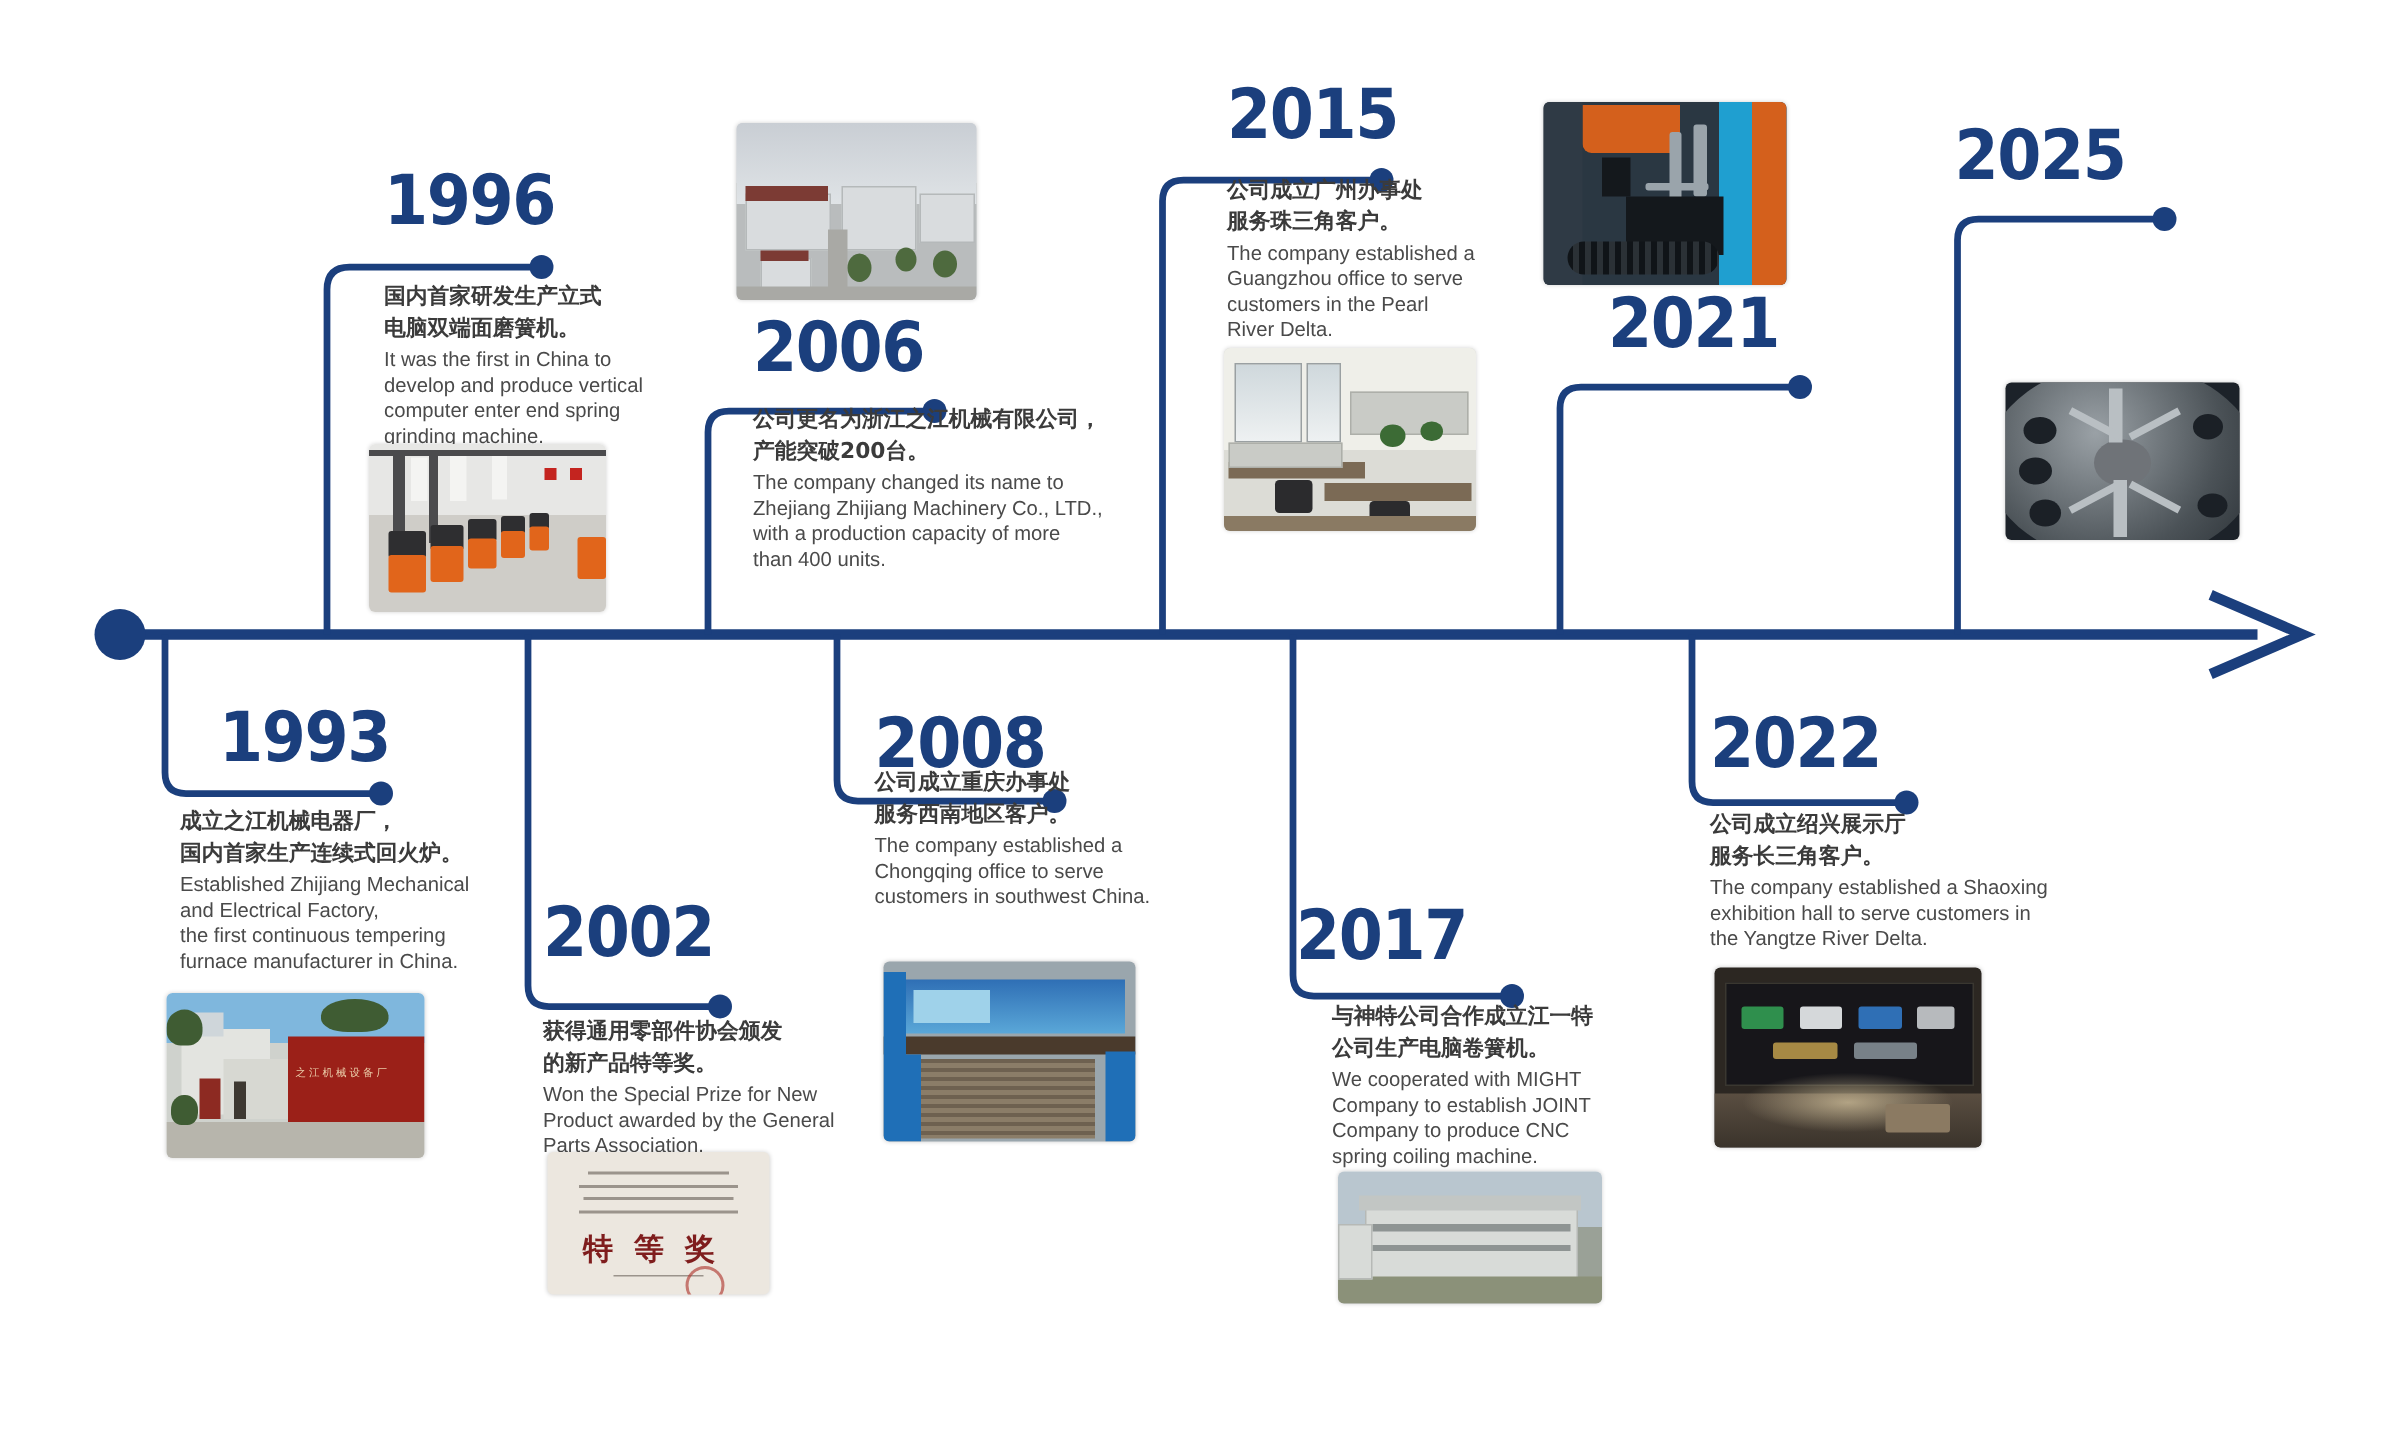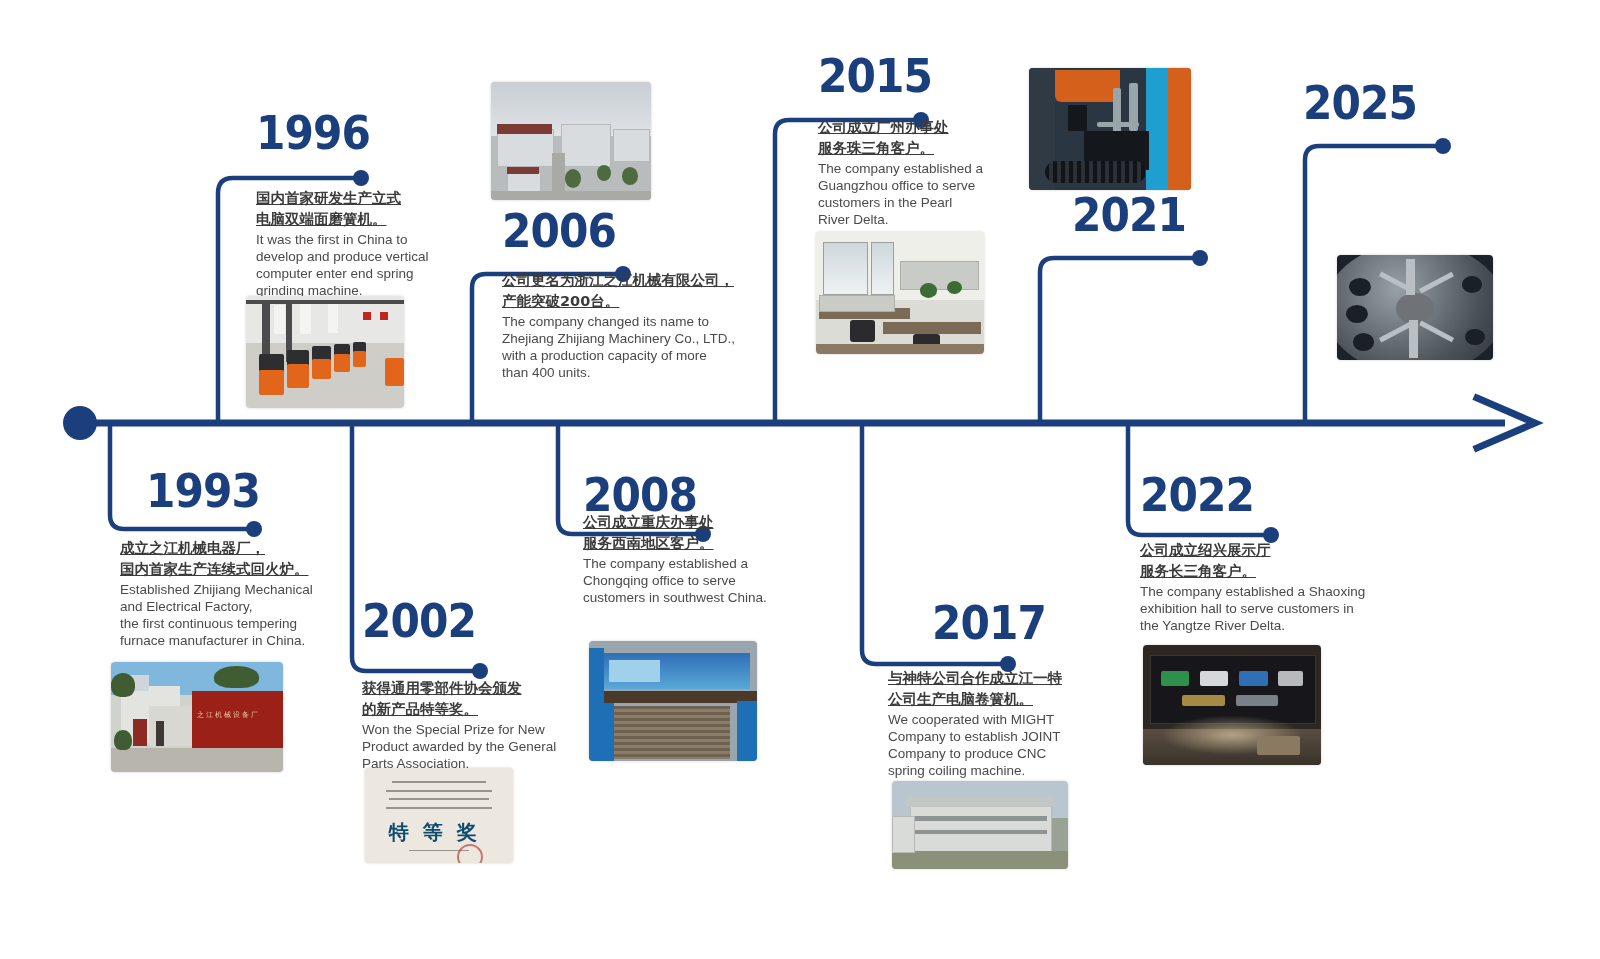--- a/index.html
+++ b/index.html
@@ -27,21 +27,20 @@
     transform-origin:left center;
   }
   .desc{margin-top:4px;}
   .cn{
     font-size:14.5px;
     line-height:21px;
     color:#3b3b3b;
     font-weight:600;
     white-space:pre-line;
     font-family:"DejaVu Sans","Liberation Sans",sans-serif;
-    text-decoration:underline;
   }
   .en{
     font-size:13.5px;
     line-height:17px;
     color:#4a4a4a;
     white-space:pre-line;
     margin-top:1px;
   }
 
   
@@ -77,21 +76,21 @@
   .ph93{background:linear-gradient(#7fb7dd 0 30%,#cfd2cd 30% 100%);}
   .ph93 .wall{position:absolute;background:#9b2018;}
   .ph93 .whiteb{position:absolute;background:#e3e4e0;}
   .ph93 .door{position:absolute;background:#8d2a22;}
   .ph93 .grn{position:absolute;background:#3f5c33;border-radius:50% 50% 40% 40%;}
   .ph93 .chn{position:absolute;color:#e9c9a6;font-size:7px;letter-spacing:2px;}
 
   
   .ph02{background:#ece7df;}
   .ph02 .cline{position:absolute;background:#5a5147;height:2px;opacity:.55;}
-  .ph02 .big{position:absolute;color:#0c4a6e;font-weight:bold;font-size:20px;letter-spacing:14px;font-family:"DejaVu Sans",sans-serif;}
+  .ph02 .big{position:absolute;color:#7f1d1d;font-weight:bold;font-size:20px;letter-spacing:14px;font-family:"DejaVu Sans",sans-serif;}
   .ph02 .seal{position:absolute;width:22px;height:22px;border:2px solid #b03a33;border-radius:50%;opacity:.65;}
 
   
   .ph08{background:#9aa6ad;}
   .ph08 .banner{position:absolute;background:linear-gradient(#2f6fb5,#5aa7d8);}
   .ph08 .bband{position:absolute;background:#9fd2ea;}
   .ph08 .shutter{position:absolute;background:repeating-linear-gradient(#6e6150 0 3px,#8b7d68 3px 6px);}
   .ph08 .side{position:absolute;background:#1f6fb7;}
   .ph08 .eave{position:absolute;background:#4a3a2c;}
 
@@ -372,21 +371,21 @@
       <div class="banner" style="left:8%;top:10%;width:88%;height:30%;"></div>
       <div class="bband" style="left:12%;top:16%;width:30%;height:18%;"></div>
       <div class="eave" style="left:0;top:42%;width:100%;height:10%;"></div>
       <div class="shutter" style="left:14%;top:54%;width:70%;height:44%;"></div>
       <div class="side" style="left:0;top:6%;width:9%;height:94%;"></div>
       <div class="side" style="left:88%;top:50%;width:12%;height:50%;"></div>
       <div class="side" style="left:9%;top:52%;width:6%;height:48%;"></div>
     </div>
   </div>
 
-  <div class="milestone" style="left:932px;top:600px;width:220px;">
+  <div class="milestone" style="left:864px;top:600px;width:220px;">
     <div class="year">2017</div>
   </div>
   <div class="milestone" style="left:888px;top:668px;width:210px;">
     <div class="cn">与神特公司合作成立江一特
 公司生产电脑卷簧机。</div>
     <div class="en">We cooperated with MIGHT
 Company to establish JOINT
 Company to produce CNC
 spring coiling machine.</div>
   </div>

